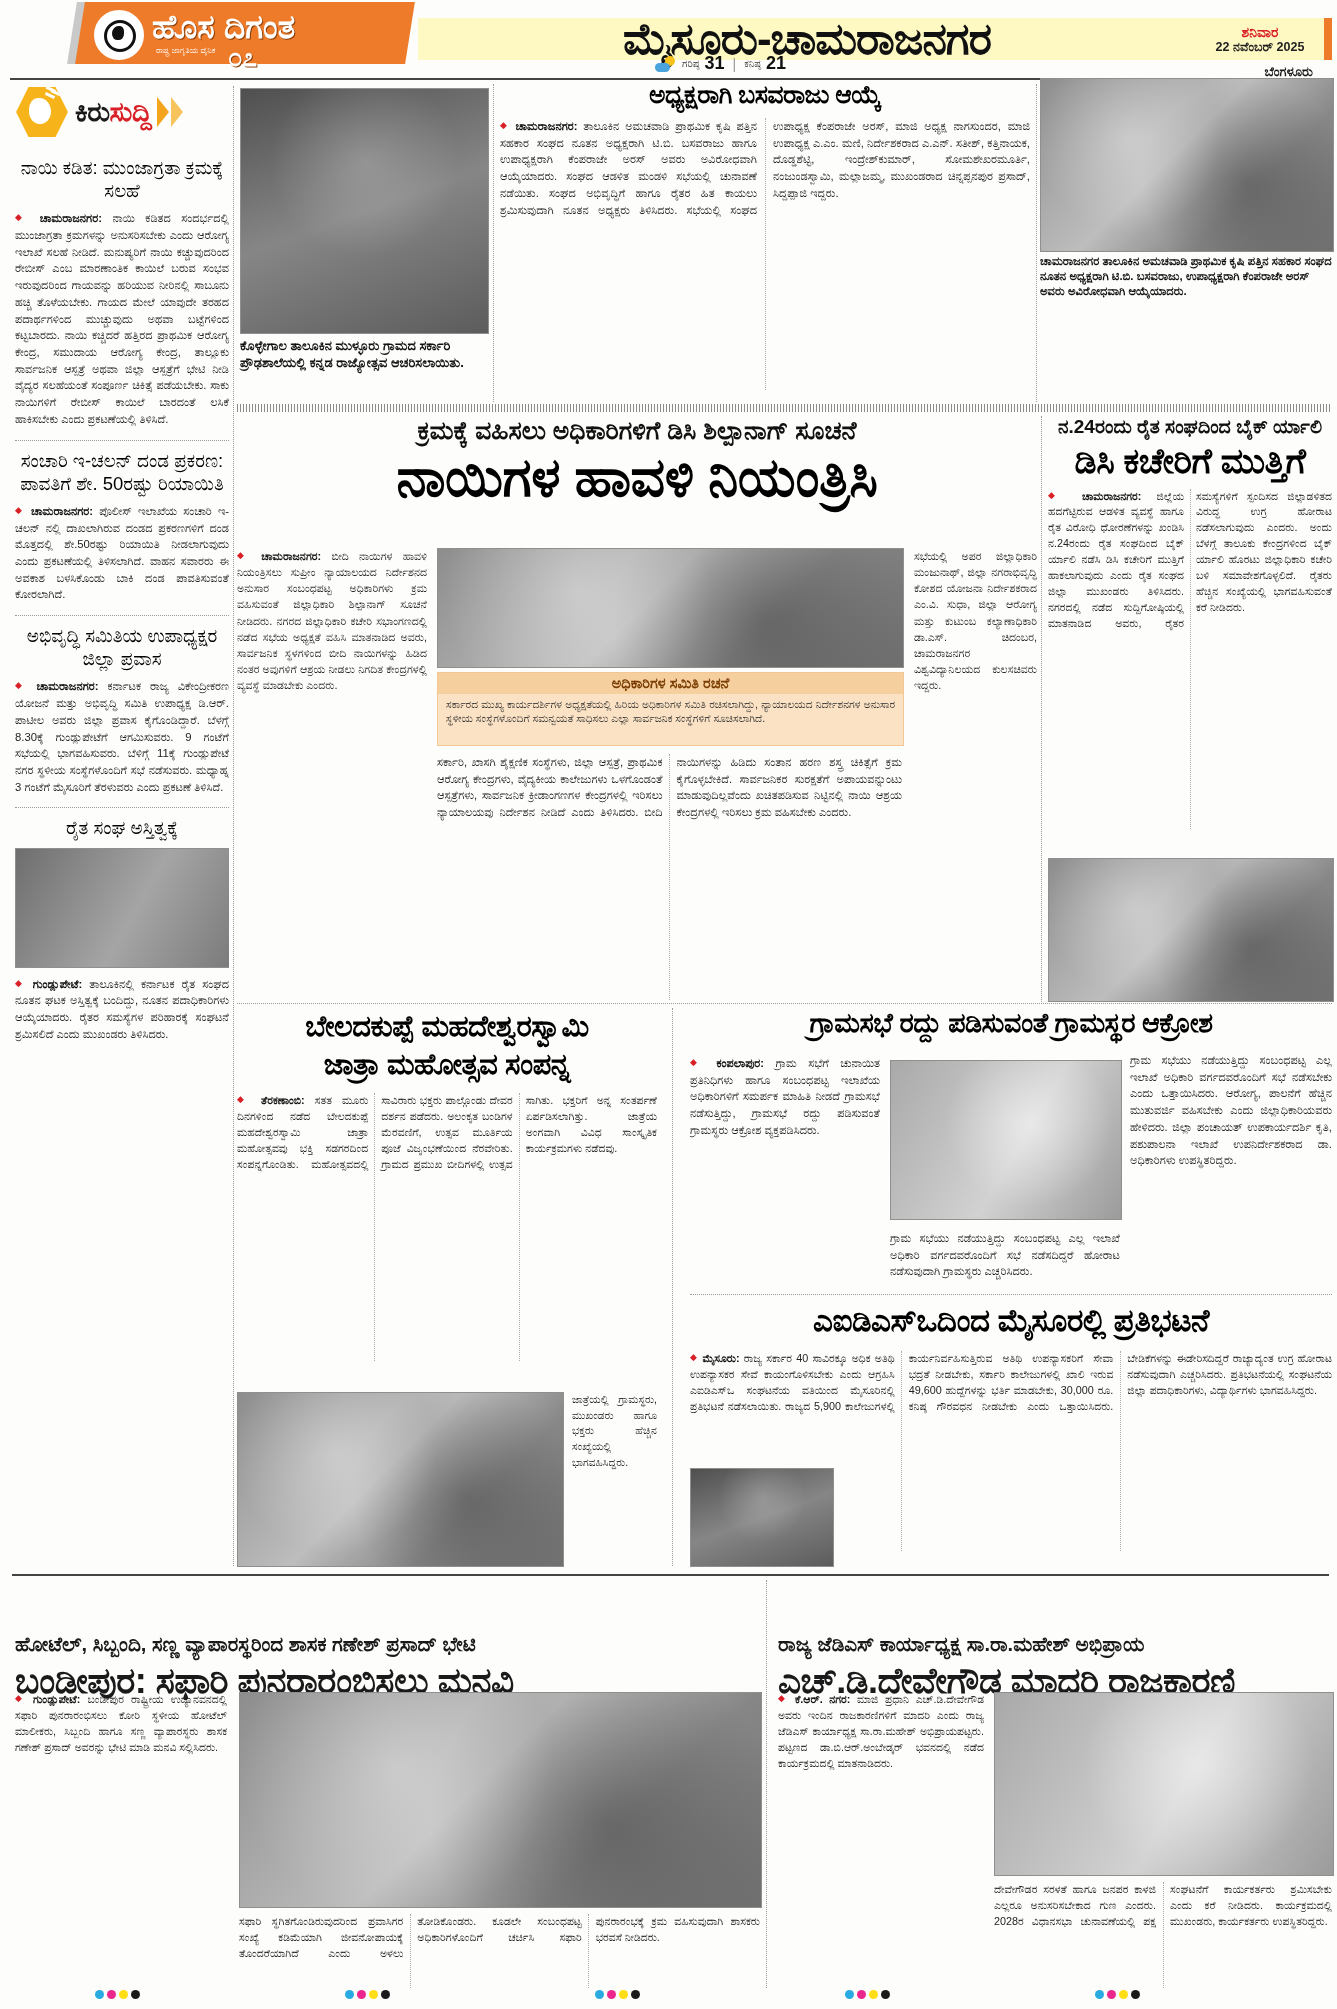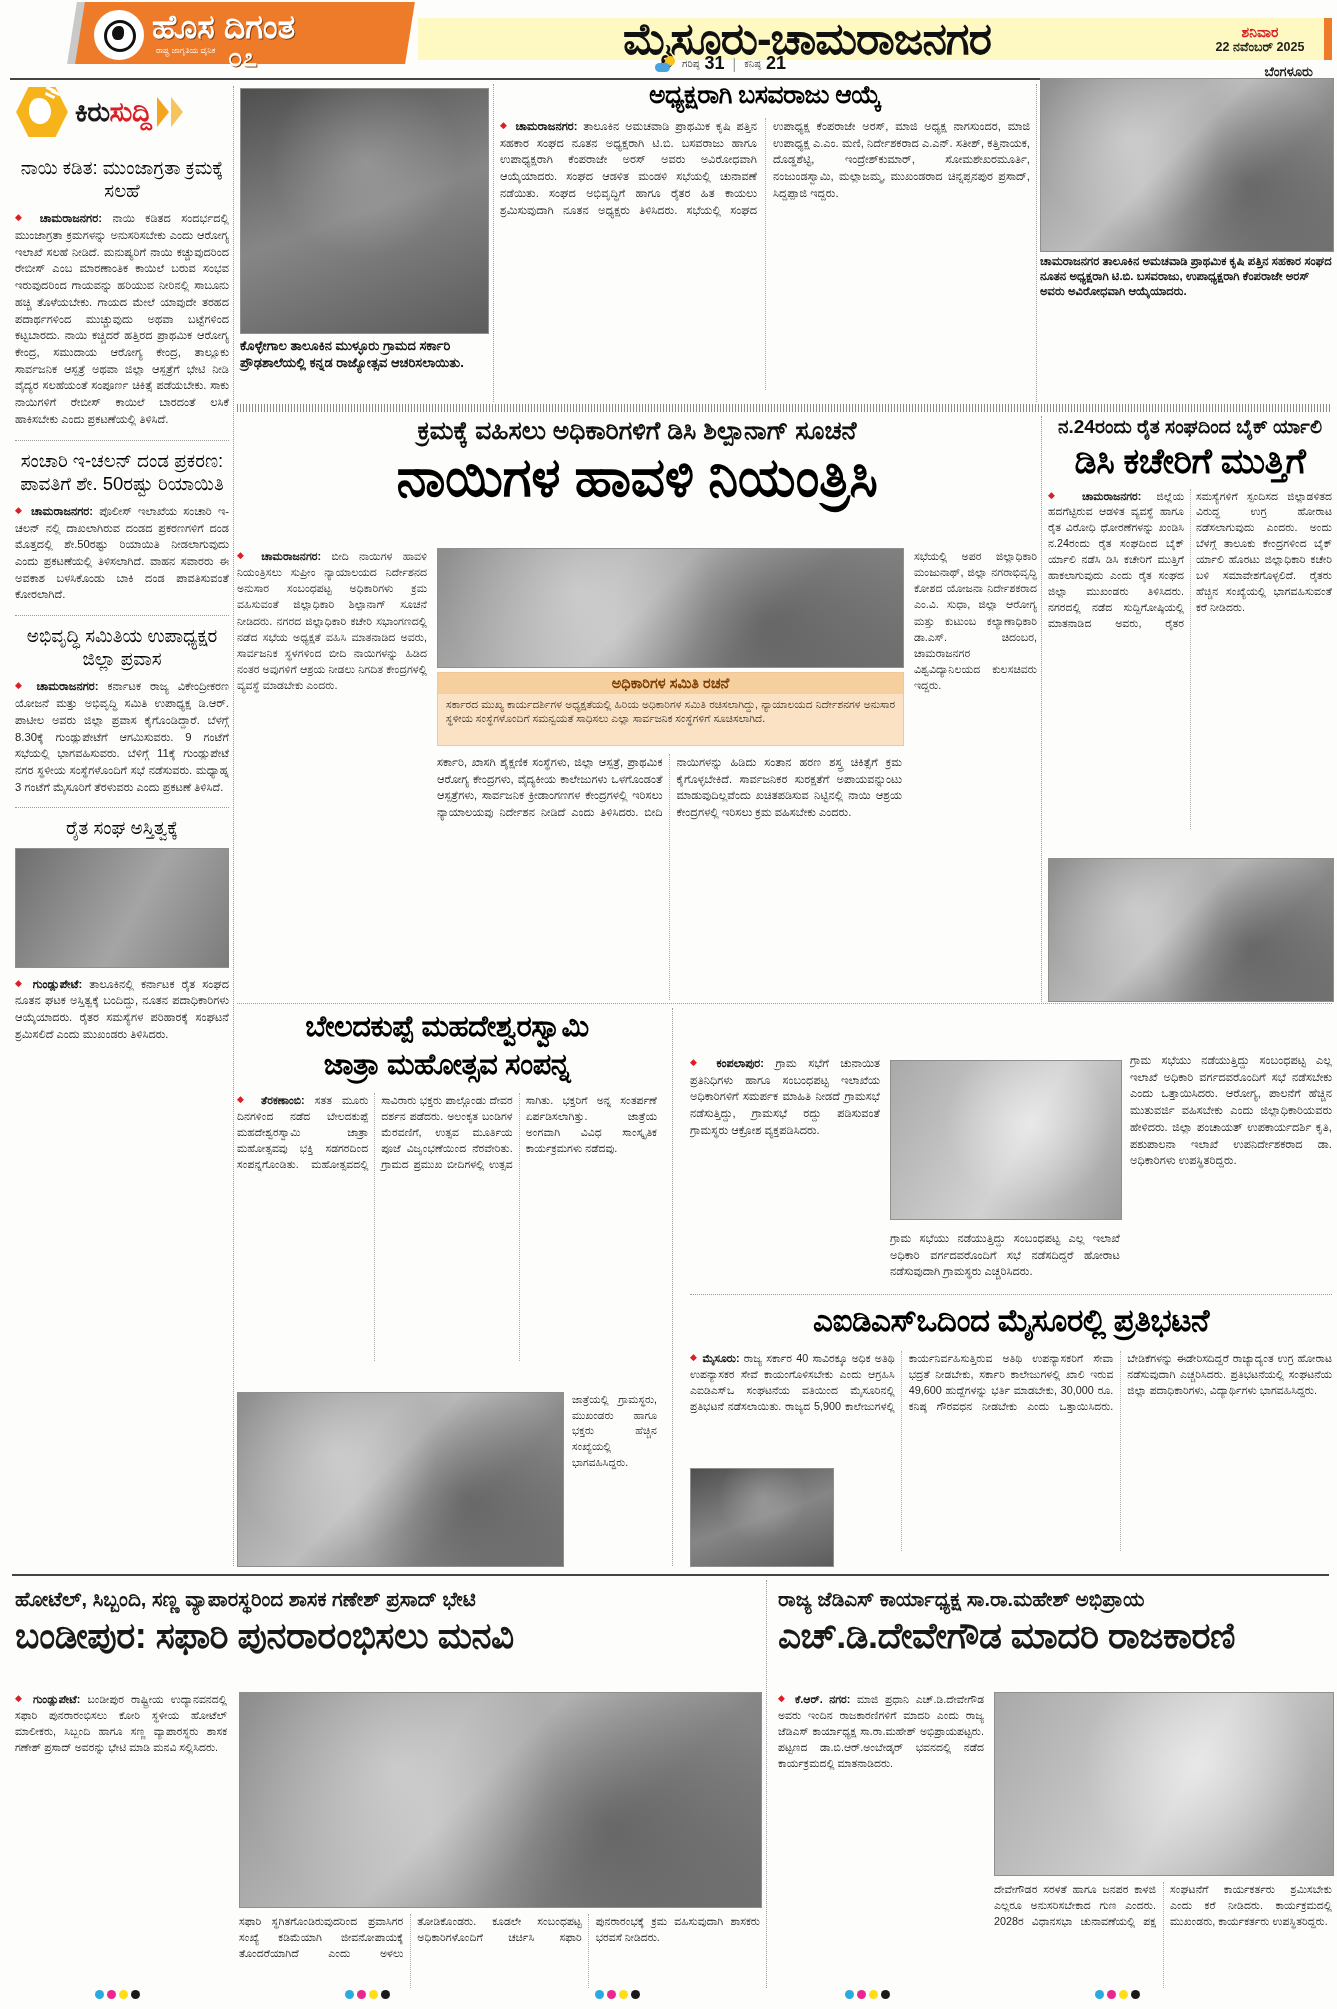--- a/index.html
+++ b/index.html
@@ -104,21 +104,21 @@
   .grama-c3{position:absolute;left:440px;top:44px;width:202px;height:238px;overflow:hidden;}
   .grama-c2b{position:absolute;left:200px;top:222px;width:230px;height:60px;overflow:hidden;}
   .aidso{position:absolute;left:690px;top:1294px;width:642px;height:272px;border-top:1px dotted #9a9a9a;}
   .aidso-head{font-size:31px;margin-top:8px;}
   .aidso-body{margin-top:12px;height:200px;column-count:3;column-gap:14px;column-rule:1px dotted #aaa;overflow:hidden;}
   .aidso-body .body-txt{font-size:10.8px;}
   .ph-aidso{left:690px;top:1468px;width:142px;height:97px;}
   
   .bot-rule{position:absolute;left:12px;right:8px;top:1574px;border-top:2px solid #444;}
   .bandi{position:absolute;left:15px;top:1588px;width:745px;}
-  .bot-kicker{font-size:20px;text-align:left;font-weight:bold;}
+  .bot-kicker{font-size:20px;text-align:left;font-weight:bold;margin-top:45px;}
   .bot-head{font-size:36px;font-weight:bold;letter-spacing:-.5px;margin-top:4px;}
   .bandi-c1{position:absolute;left:15px;top:1692px;width:212px;height:296px;overflow:hidden;}
   .ph-bandi{left:239px;top:1692px;width:521px;height:214px;}
   .bandi-cols{position:absolute;left:239px;top:1914px;width:521px;height:74px;column-count:3;column-gap:14px;column-rule:1px dotted #aaa;overflow:hidden;}
   .gowda{position:absolute;left:778px;top:1588px;width:554px;}
   .gowda-c1{position:absolute;left:778px;top:1692px;width:206px;height:296px;overflow:hidden;}
   .ph-gowda{left:994px;top:1692px;width:338px;height:182px;}
   .gowda-cols{position:absolute;left:994px;top:1882px;width:338px;height:106px;column-count:2;column-gap:14px;column-rule:1px dotted #aaa;overflow:hidden;}
   .bandi-c1 .body-txt,.gowda-c1 .body-txt,.bandi-cols .body-txt,.gowda-cols .body-txt{font-size:10.8px;}
   
@@ -278,20 +278,21 @@
       </div>
     </div>
   </div>
   <div class="photo ph-cart"></div>
   <div class="jatra-side">
     <div class="body-txt">ಜಾತ್ರೆಯಲ್ಲಿ ಗ್ರಾಮಸ್ಥರು, ಮುಖಂಡರು ಹಾಗೂ ಭಕ್ತರು ಹೆಚ್ಚಿನ ಸಂಖ್ಯೆಯಲ್ಲಿ ಭಾಗವಹಿಸಿದ್ದರು.</div>
   </div>
   <div class="vdot" style="left:672px;top:1008px;height:558px;"></div>
 
   <div class="grama">
+    <div class="headline grama-head">ಗ್ರಾಮಸಭೆ ರದ್ದು ಪಡಿಸುವಂತೆ ಗ್ರಾಮಸ್ಥರ ಆಕ್ರೋಶ</div>
     <div class="grama-c1">
       <div class="body-txt">
         <span class="bullet">◆</span>
         <span class="dl">ಕಂಪಲಾಪುರ:</span>
         <span>ಗ್ರಾಮ ಸಭೆಗೆ ಚುನಾಯಿತ ಪ್ರತಿನಿಧಿಗಳು ಹಾಗೂ ಸಂಬಂಧಪಟ್ಟ ಇಲಾಖೆಯ ಅಧಿಕಾರಿಗಳಿಗೆ ಸಮರ್ಪಕ ಮಾಹಿತಿ ನೀಡದೆ ಗ್ರಾಮಸಭೆ ನಡೆಸುತ್ತಿದ್ದು, ಗ್ರಾಮಸಭೆ ರದ್ದು ಪಡಿಸುವಂತೆ ಗ್ರಾಮಸ್ಥರು ಆಕ್ರೋಶ ವ್ಯಕ್ತಪಡಿಸಿದರು.</span>
       </div>
     </div>
     <div class="grama-c3">
       <div class="body-txt">ಗ್ರಾಮ ಸಭೆಯು ನಡೆಯುತ್ತಿದ್ದು ಸಂಬಂಧಪಟ್ಟ ಎಲ್ಲ ಇಲಾಖೆ ಅಧಿಕಾರಿ ವರ್ಗದವರೊಂದಿಗೆ ಸಭೆ ನಡೆಸಬೇಕು ಎಂದು ಒತ್ತಾಯಿಸಿದರು. ಆರೋಗ್ಯ, ಪಾಲನೆಗೆ ಹೆಚ್ಚಿನ ಮುತುವರ್ಜಿ ವಹಿಸಬೇಕು ಎಂದು ಜಿಲ್ಲಾಧಿಕಾರಿಯವರು ಹೇಳಿದರು. ಜಿಲ್ಲಾ ಪಂಚಾಯತ್ ಉಪಕಾರ್ಯದರ್ಶಿ ಕೃತಿ, ಪಶುಪಾಲನಾ ಇಲಾಖೆ ಉಪನಿರ್ದೇಶಕರಾದ ಡಾ. ಅಧಿಕಾರಿಗಳು ಉಪಸ್ಥಿತರಿದ್ದರು.</div>
     </div>

